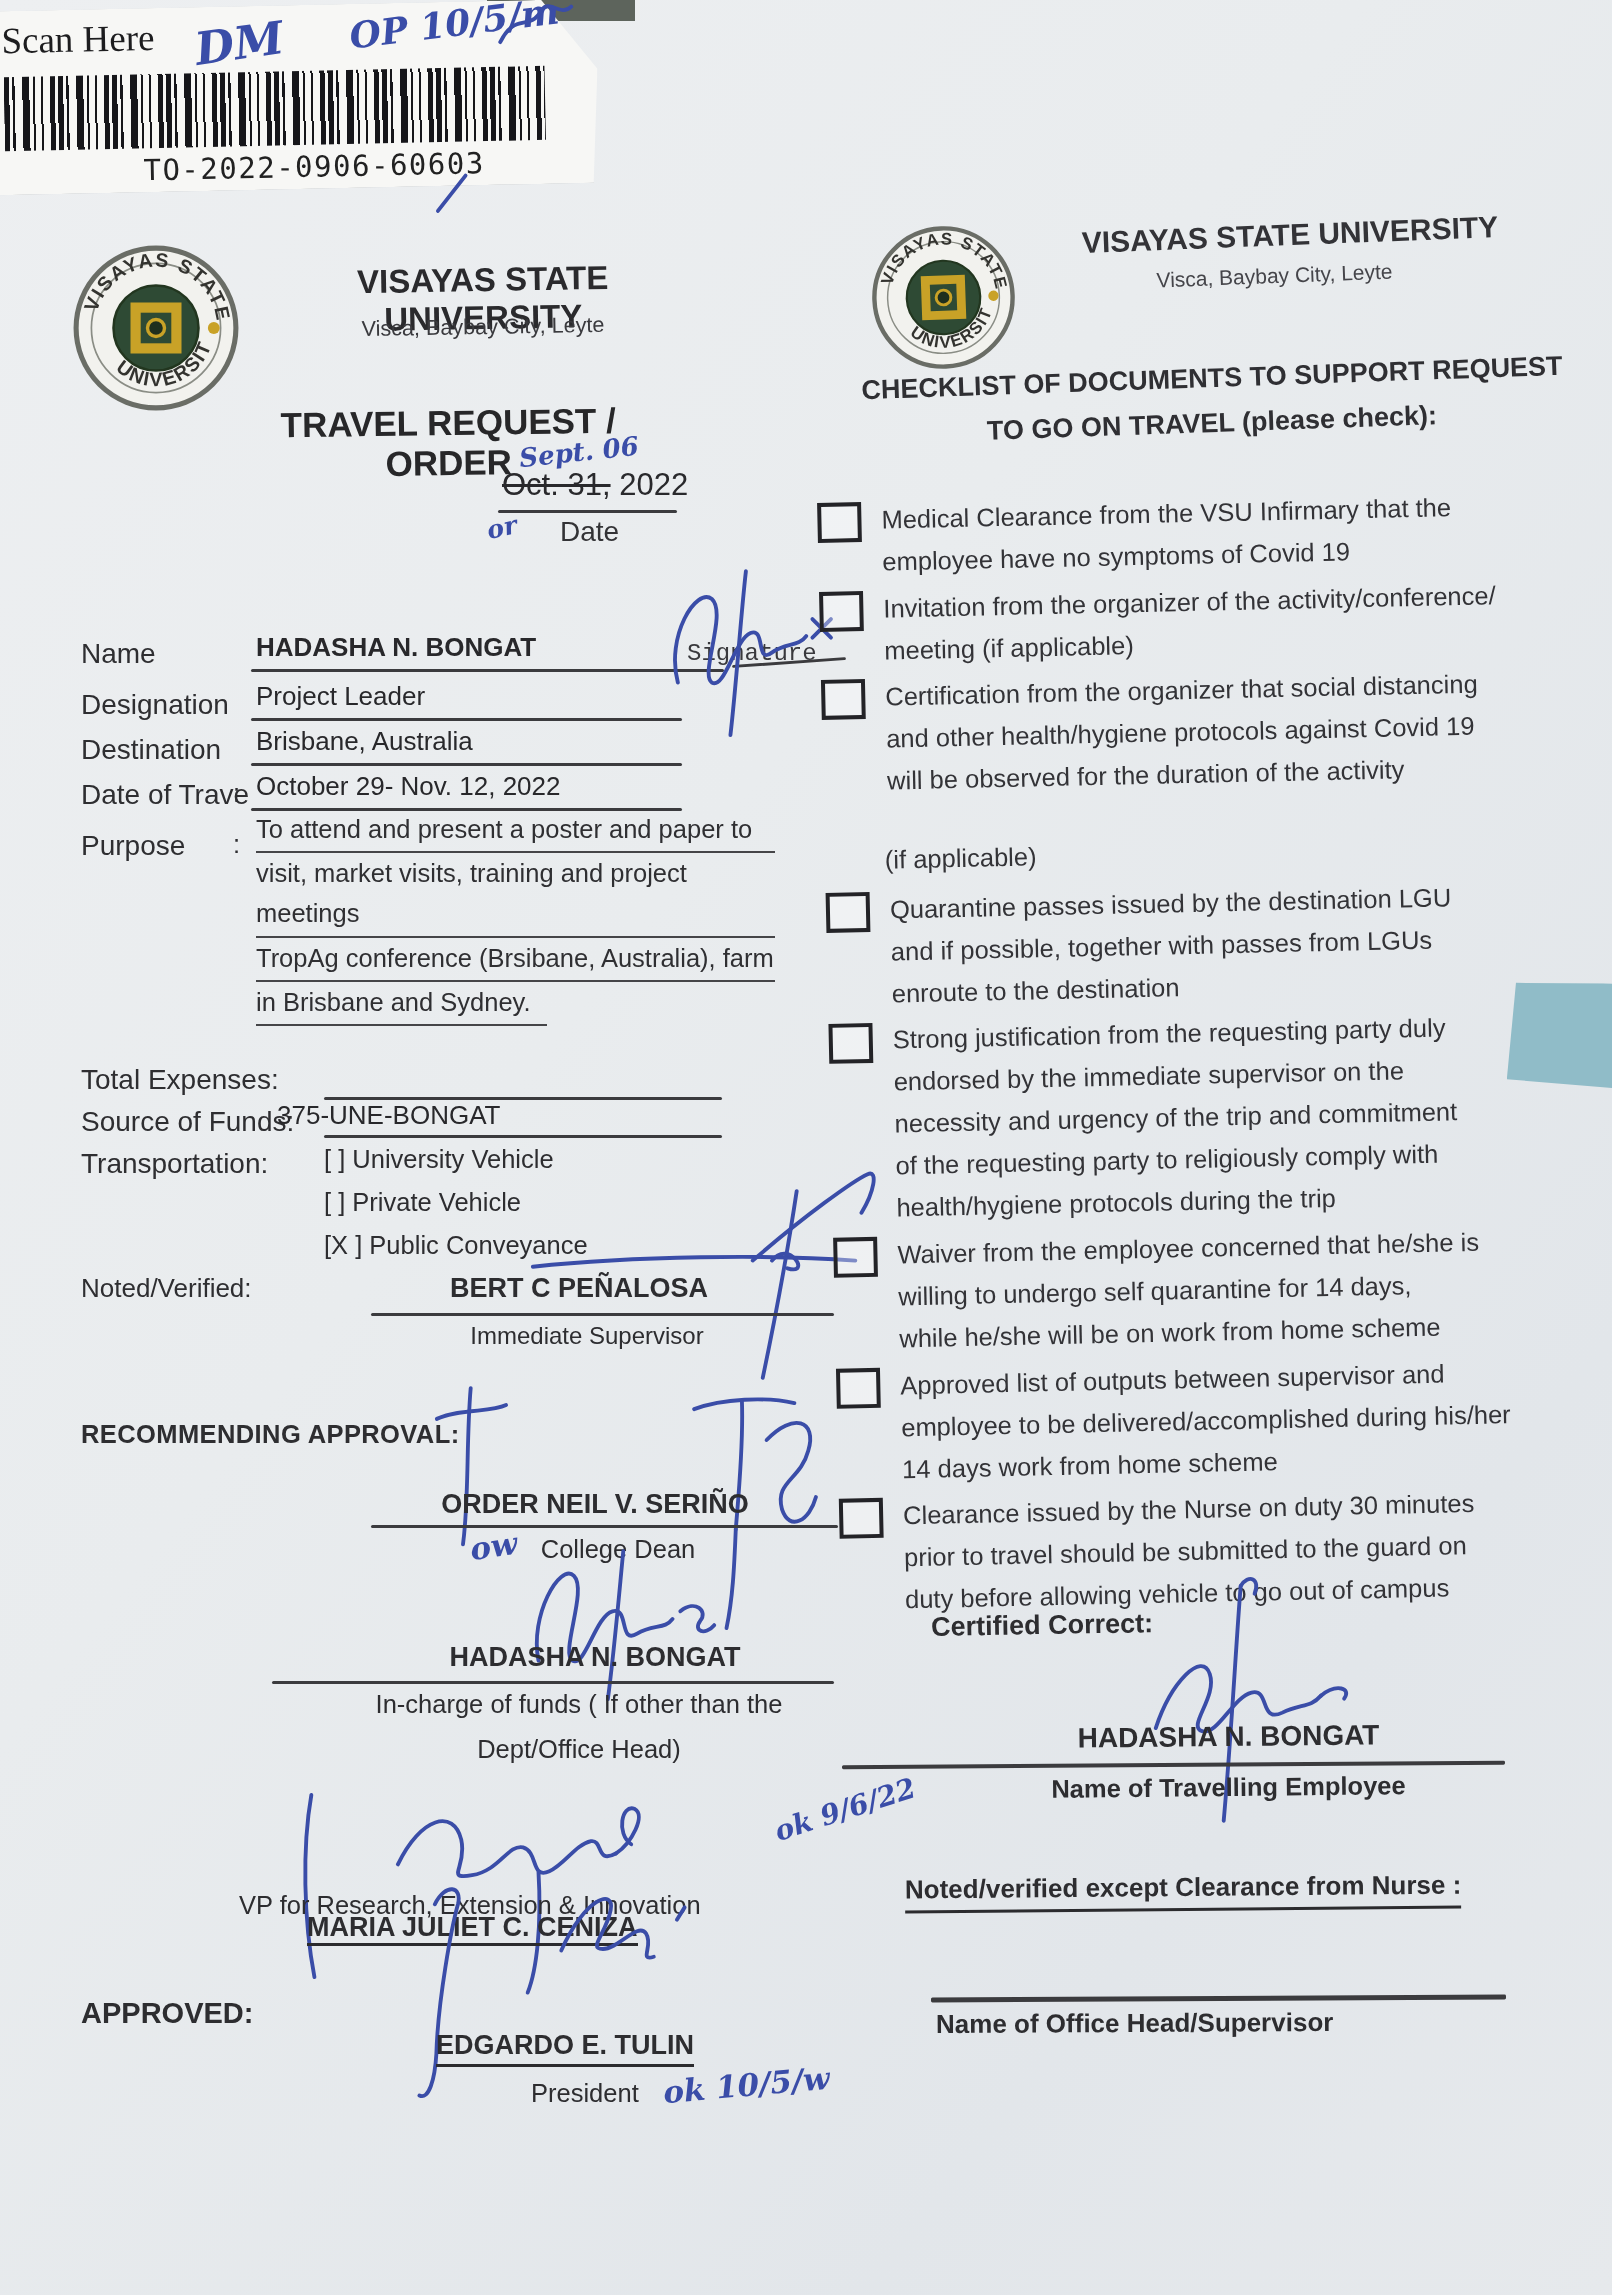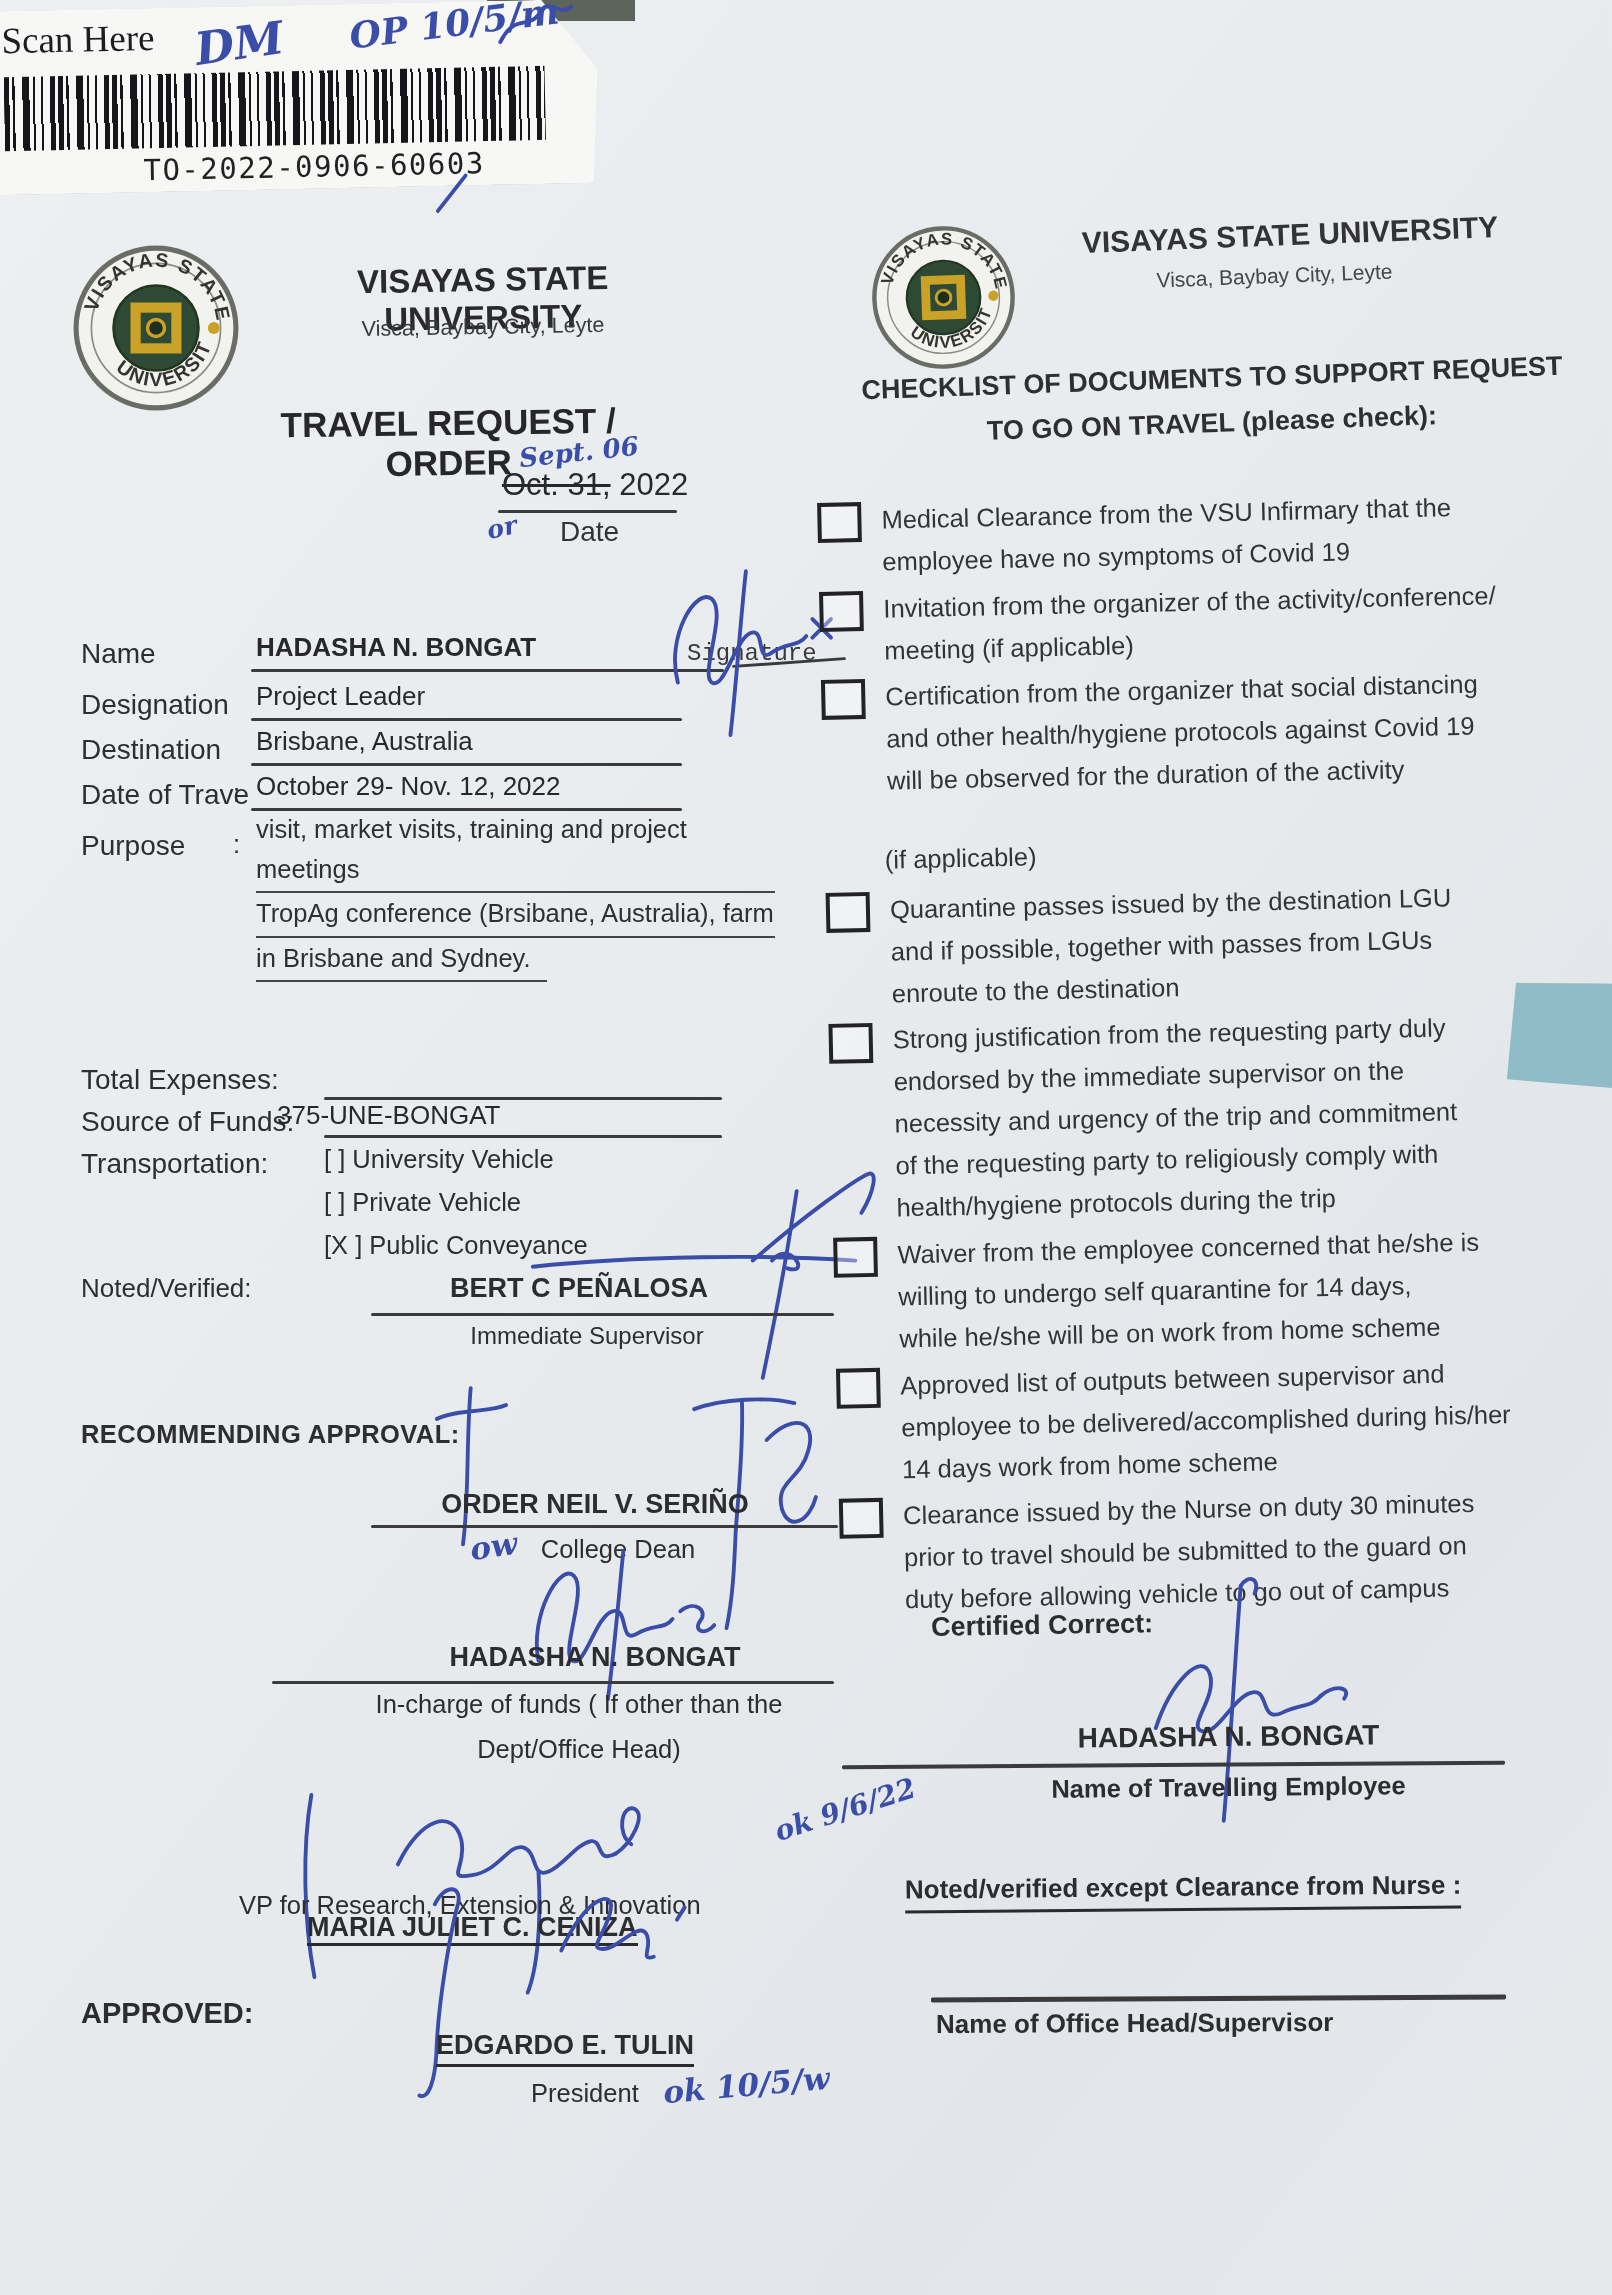--- a/index.html
+++ b/index.html
@@ -108,20 +108,21 @@
   <div class="line" style="left:251px;top:763px;width:431px;"></div>
 
   <div class="flabel" style="top:779px;">Date of Trave</div>
   <div class="abs" style="left:233px;top:779px;font-size:25.5px;">:</div>
   <div class="fvalue" style="left:256px;top:771px;">October 29- Nov. 12, 2022</div>
   <div class="line" style="left:251px;top:808px;width:431px;"></div>
 
   <div class="flabel" style="top:830px;">Purpose</div>
   <div class="abs" style="left:233px;top:830px;font-size:25.5px;">:</div>
   <div class="abs purpose" style="left:256px;top:809px;width:519px;">
+      <div class="gen-line">To attend and present a poster and paper to</div>
       <div class="gen-line">visit, market visits, training and project meetings</div>
       <div class="gen-line">TropAg conference (Brsibane, Australia), farm</div>
       <div class="gen-line">in Brisbane and Sydney.</div>
     </div>
 
   <div class="flabel" style="top:1064px;">Total Expenses:</div>
   <div class="line" style="left:324px;top:1097px;width:398px;"></div>
 
   <div class="flabel" style="top:1106px;">Source of Funds:</div>
   <div class="fvalue" style="left:277px;top:1100px;">375-UNE-BONGAT</div>

